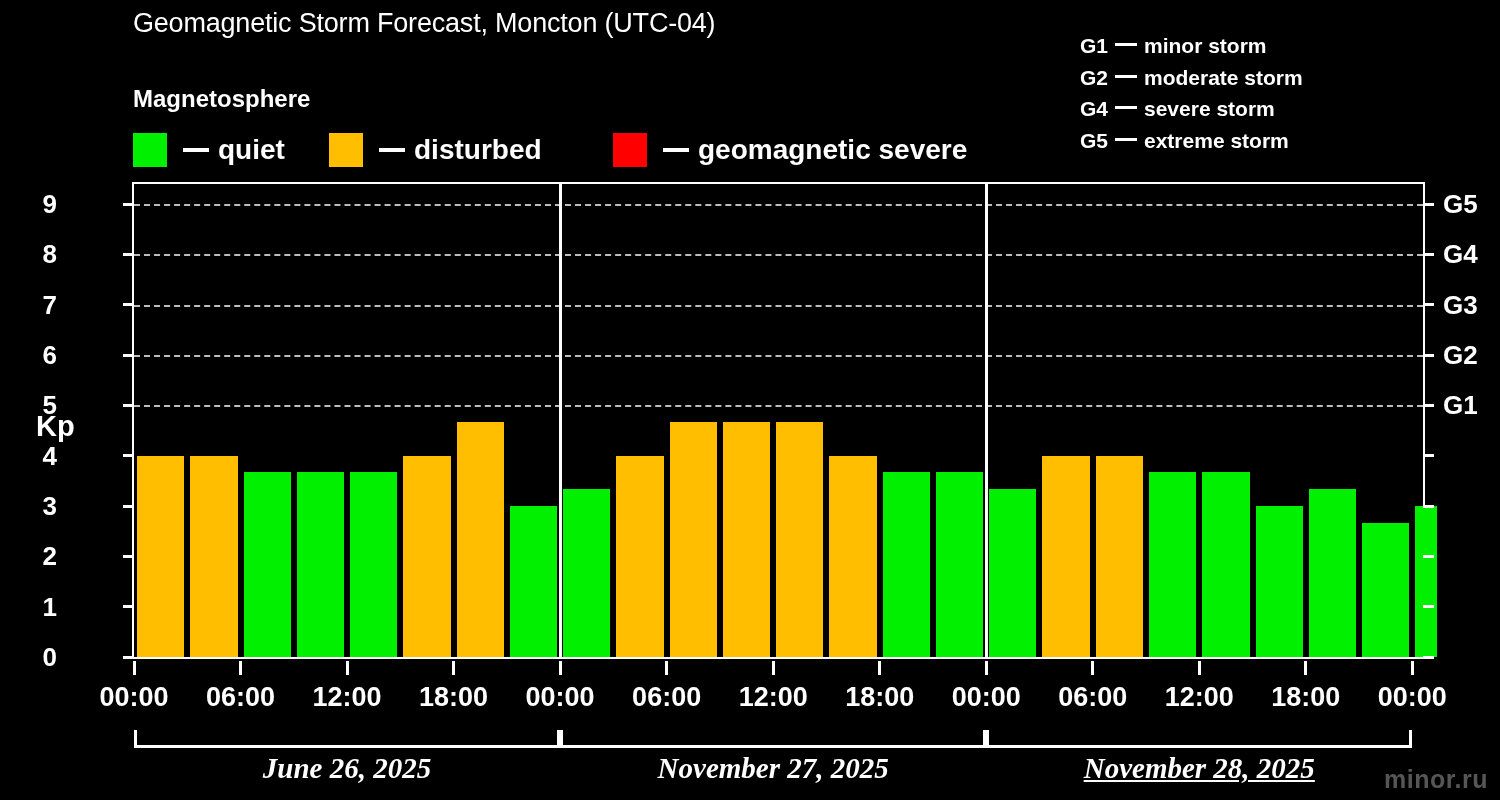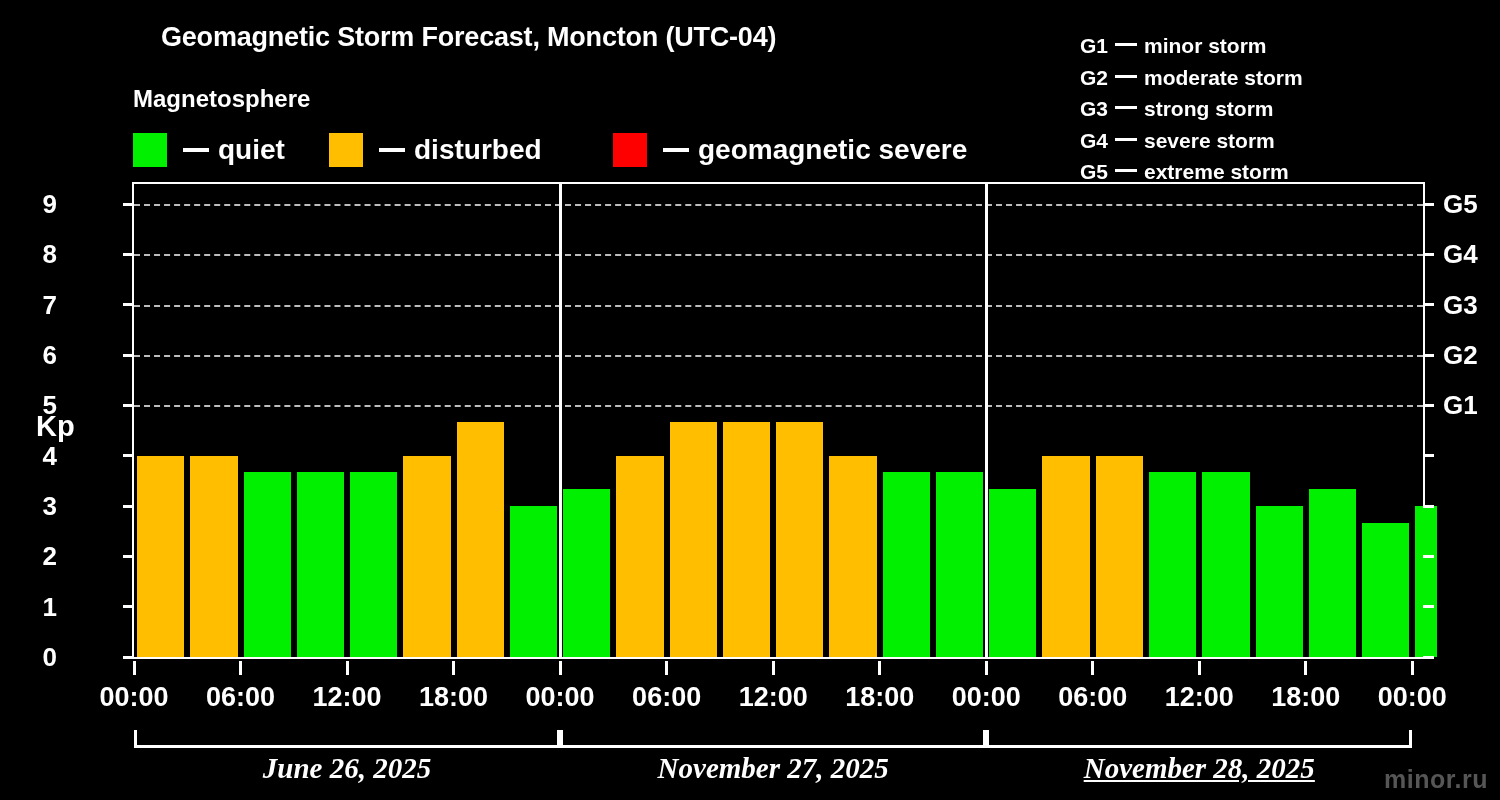--- a/index.html
+++ b/index.html
@@ -4,22 +4,22 @@
 <style>
   html,body{margin:0;padding:0;background:#000;}
   body{
     width:1500px;height:800px;overflow:hidden;position:relative;
     font-family:"Liberation Sans", sans-serif;color:#fff;
   }
   .root{position:absolute;inset:0;}
 
   
   .title{
-    position:absolute;left:133px;top:22px;
-    font-size:27px;font-weight:bold;letter-spacing:-0.2px;white-space:nowrap;margin-left:28px;
+    position:absolute;left:133px;top:8px;
+    font-size:27px;font-weight:normal;letter-spacing:-0.2px;white-space:nowrap;
   }
   .subtitle{
     position:absolute;left:133px;top:85px;
     font-size:24px;font-weight:bold;white-space:nowrap;
   }
 
   
   .clegend{position:absolute;left:133px;top:133px;height:34px;}
   .cl-item{position:absolute;top:0;height:34px;display:flex;align-items:center;white-space:nowrap;}
   .cl-sw{width:34px;height:34px;display:inline-block;}
@@ -116,21 +116,20 @@
     <div class="cl-item" id="cl2" style="left:480px;">
       <span class="cl-sw" id="sw2" style="background: rgb(255, 0, 0);"></span>
       <span class="cl-dash"></span>
       <span class="cl-txt">geomagnetic severe</span>
     </div>
   </div>
 
   <div class="glegend">
       <div class="gl-row"><span class="gl-code">G1</span><span class="gl-dash"></span><span>minor storm</span></div>
       <div class="gl-row"><span class="gl-code">G2</span><span class="gl-dash"></span><span>moderate storm</span></div>
-      <div class="gl-row"><span class="gl-code">G3</span><span class="gl-dash"></span><span>strong storm</span></div>
       <div class="gl-row"><span class="gl-code">G4</span><span class="gl-dash"></span><span>severe storm</span></div>
       <div class="gl-row"><span class="gl-code">G5</span><span class="gl-dash"></span><span>extreme storm</span></div>
     </div>
 
   <div class="kp-axis-title">Kp</div>
 
   <div id="yaxis-layer">
       <div class="ylabel-n" style="top: 644px;">0</div>
       <div class="ylabel-n" style="top: 593.681px;">1</div>
       <div class="ylabel-n" style="top: 543.362px;">2</div>

